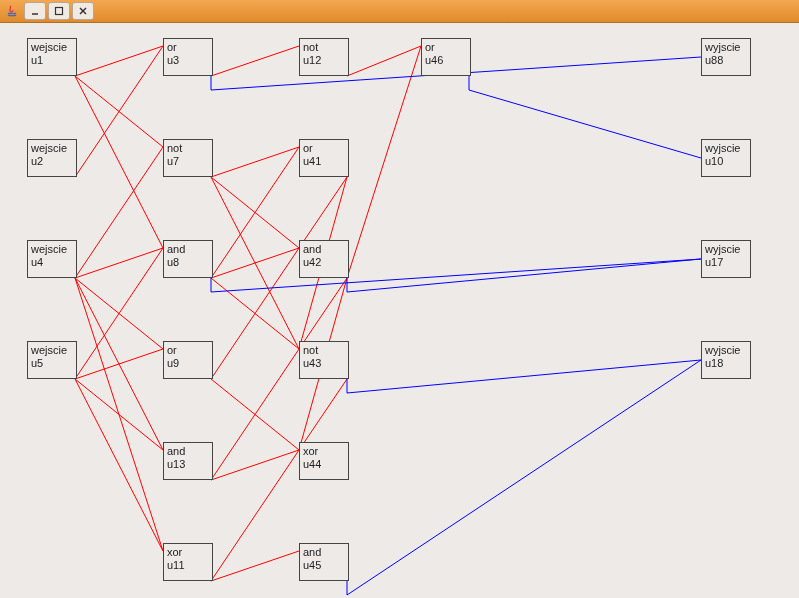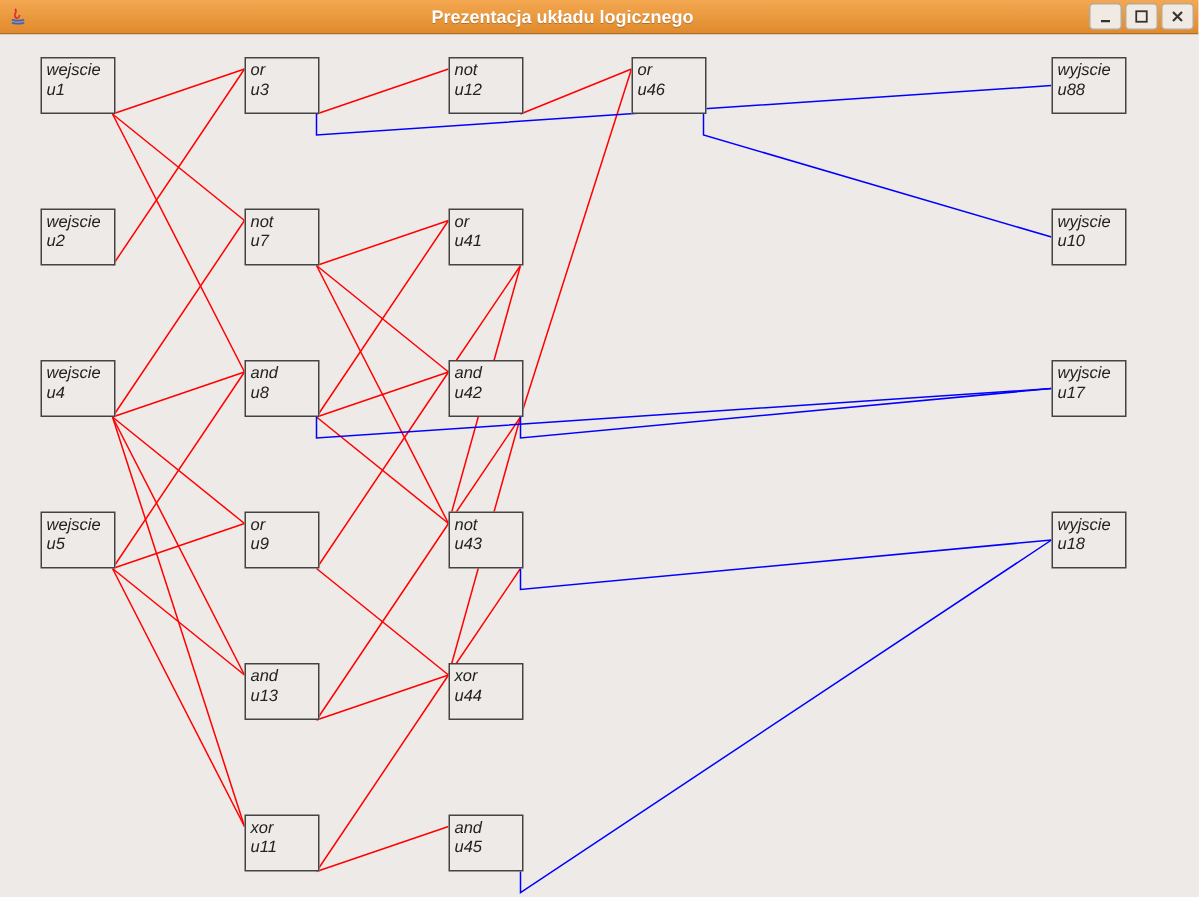--- a/index.html
+++ b/index.html
@@ -53,21 +53,20 @@
     color: #333;
     display: inline-flex;
     align-items: center;
     justify-content: center;
   }
   .canvas {
     position: relative;
     width: 799px;
     height: 575px;
     background: #eeeae7;
-    font-style: italic;
   }
   svg.wires {
     position: absolute;
     left: 0;
     top: 0;
     width: 799px;
     height: 575px;
     pointer-events: none;
   }
   .node {
@@ -87,21 +86,20 @@
 </head>
 <body>
 
 <div class="titlebar">
   <span class="icon">
     <svg width="14" height="14" viewBox="0 0 14 14">
       <path d="M5 2c2 2-1 3 0 5 1 2 3 1 3-1" fill="none" stroke="#d33" stroke-width="1.2"></path>
       <path d="M3 9c1 1 7 1 8 0M3 11c1 1 7 1 8 0" fill="none" stroke="#36c" stroke-width="1.2"></path>
     </svg>
   </span>
-  <span class="title">Prezentacja układu logicznego</span>
   <span class="btns">
     <span class="wbtn">
       <svg width="10" height="10">
           <line x1="2" y1="8" x2="8" y2="8" stroke="#333" stroke-width="1.5"></line>
         </svg>
     </span>
     <span class="wbtn">
       <svg width="10" height="10">
           <rect x="1.5" y="1.5" width="7" height="7" fill="none" stroke="#333" stroke-width="1.2"></rect>
         </svg>

